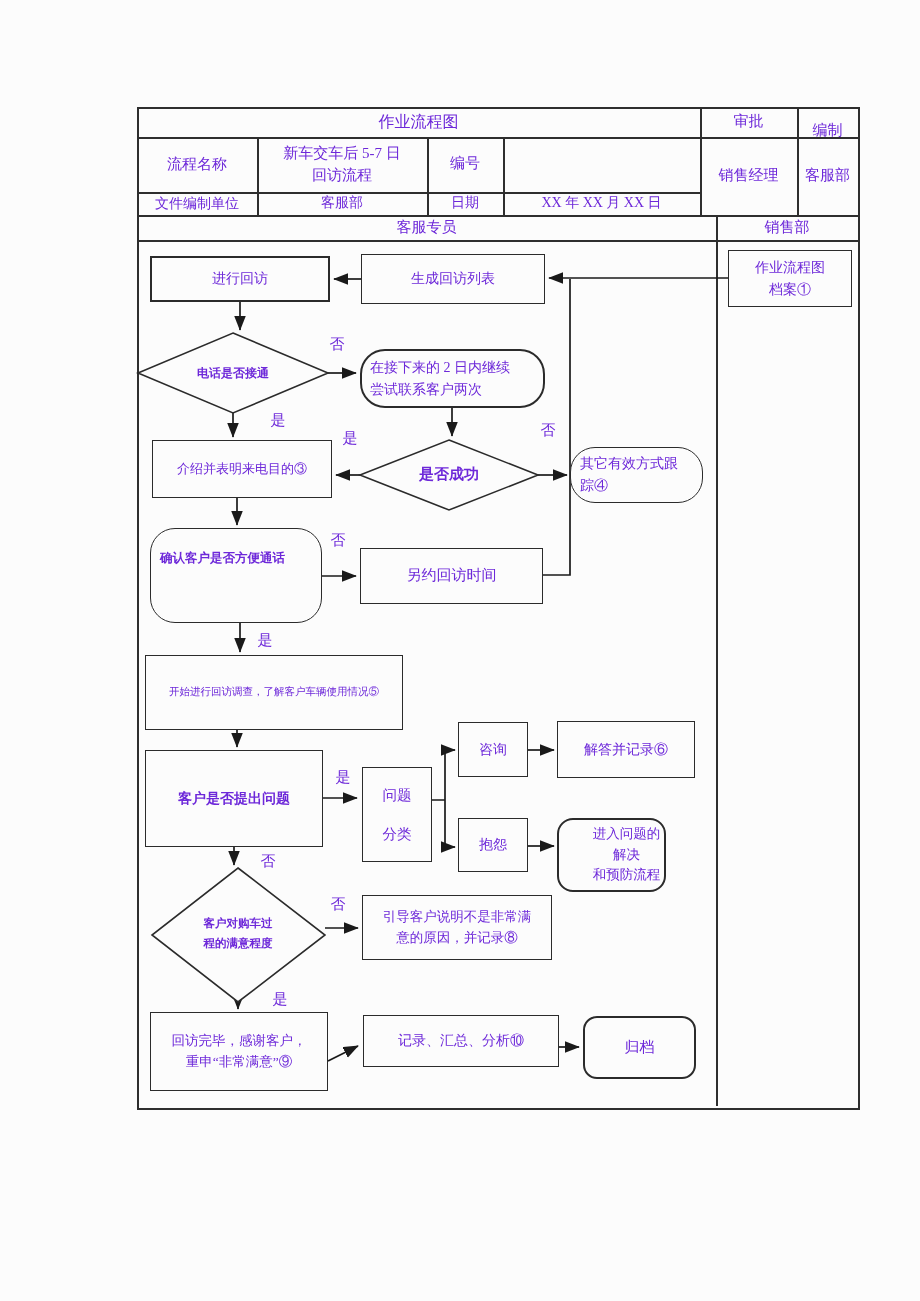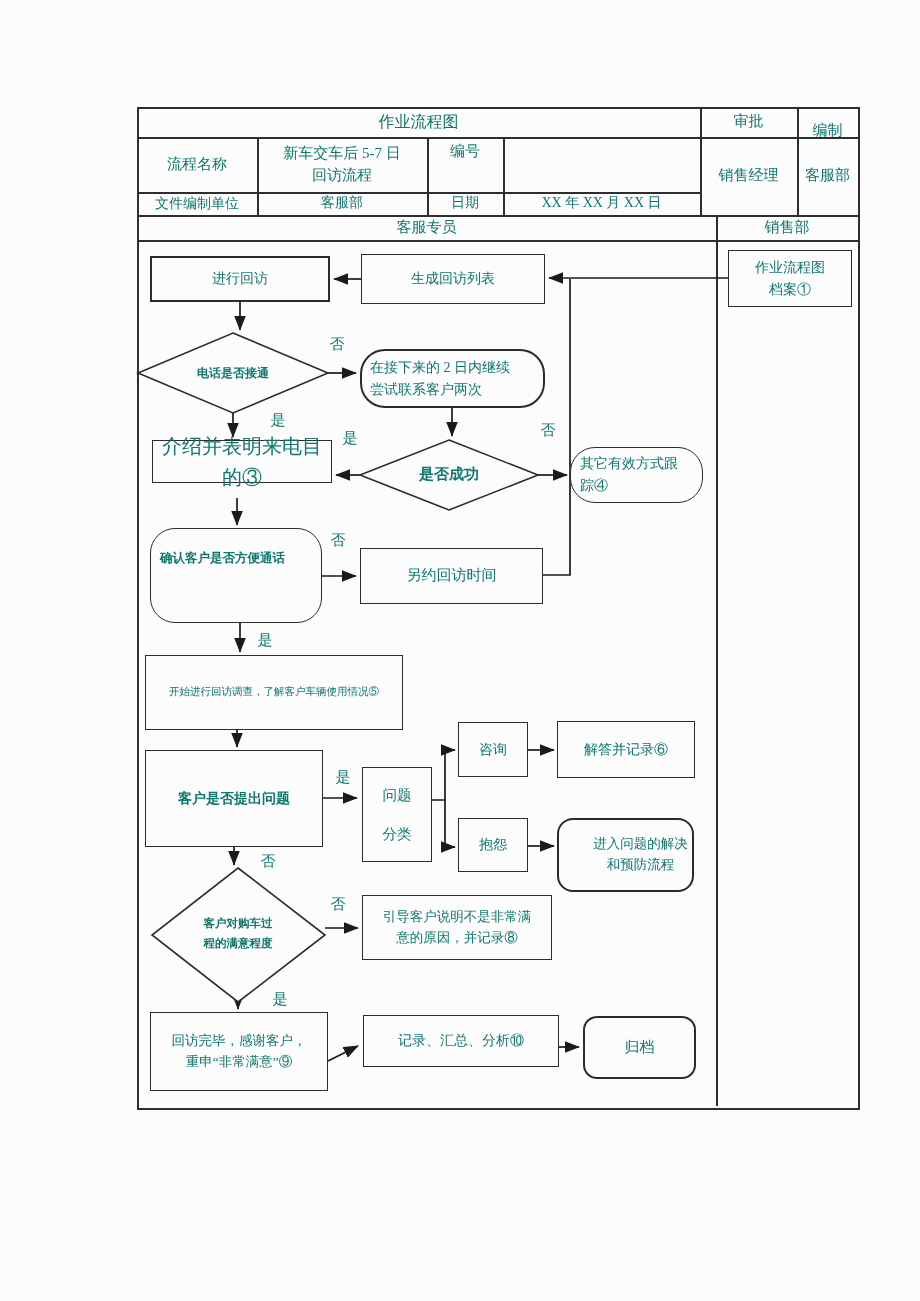--- a/index.html
+++ b/index.html
@@ -1,17 +1,17 @@
 <!DOCTYPE html>
 <html><head>
 <meta charset="utf-8">
 <style>
   html,body{margin:0;padding:0;background:#ffffff;}
   .page{position:relative;width:920px;height:1301px;background:#fcfcfc;
-        font-family:"Liberation Serif","DejaVu Serif",serif;color:#0f766e;overflow:hidden;}
+        font-family:"Liberation Serif","DejaVu Serif",serif;color:#6d28d9;overflow:hidden;}
   .hline,.vline{position:absolute;background:#2e2e2e;}
   .hline{height:2px;}
   .vline{width:2px;}
   .outer{position:absolute;border:2px solid #2e2e2e;background:transparent;}
   .cell{position:absolute;display:flex;align-items:center;justify-content:center;
         text-align:center;white-space:pre-line;line-height:1.45;}
   svg.wires{position:absolute;left:0;top:0;z-index:1;}
   .node{position:absolute;display:flex;align-items:center;justify-content:center;
         background:#fcfcfc;border:1.6px solid #2b2b2b;text-align:center;
         white-space:pre-line;line-height:1.55;z-index:2;box-sizing:border-box;}
@@ -78,51 +78,51 @@
   <div class="vline" style="left:700px;top:107px;height:108px;"></div>
   <div class="vline" style="left:797px;top:107px;height:108px;"></div>
   <div class="vline" style="left:716px;top:215px;height:891px;"></div>
 
   <div class="cell" style="left:137px;top:107px;width:563px;height:30px;font-size:16px;">作业流程图</div>
   <div class="cell" style="left:700px;top:107px;width:97px;height:30px;font-size:15px;">审批</div>
   <div class="cell" style="left:797px;top:107px;width:61px;height:47px;font-size:15px;">编制</div>
   <div class="cell" style="left:137px;top:137px;width:120px;height:55px;font-size:15px;">流程名称</div>
   <div class="cell" style="left:257px;top:137px;width:170px;height:55px;font-size:15px;">新车交车后 5-7 日
 回访流程</div>
-  <div class="cell" style="left:427px;top:137px;width:76px;height:55px;font-size:15px;align-items:flex-start;padding-top:4px;box-sizing:border-box;">编号</div>
+  <div class="cell" style="left:427px;top:137px;width:76px;height:55px;font-size:15px;align-items:flex-start;padding-top:16px;box-sizing:border-box;">编号</div>
   <div class="cell" style="left:700px;top:137px;width:97px;height:78px;font-size:15px;">销售经理</div>
   <div class="cell" style="left:797px;top:137px;width:61px;height:78px;font-size:15px;">客服部</div>
   <div class="cell" style="left:137px;top:192px;width:120px;height:25px;font-size:14px;">文件编制单位</div>
   <div class="cell" style="left:257px;top:192px;width:170px;height:23px;font-size:14px;">客服部</div>
   <div class="cell" style="left:427px;top:192px;width:76px;height:23px;font-size:14px;">日期</div>
   <div class="cell" style="left:503px;top:192px;width:197px;height:23px;font-size:14px;">XX 年 XX 月 XX 日</div>
   <div class="cell" style="left:137px;top:215px;width:579px;height:25px;font-size:15px;">客服专员</div>
   <div class="cell" style="left:716px;top:215px;width:142px;height:25px;font-size:15px;">销售部</div>
 
   <div class="node" style="left:728px;top:250px;width:124px;height:57px;font-size:14px;">作业流程图
 档案①</div>
   <div class="node" style="left:361px;top:254px;width:184px;height:50px;font-size:14px;">生成回访列表</div>
   <div class="node thick" style="left:150px;top:256px;width:180px;height:46px;font-size:14px;">进行回访</div>
   <div class="node thick leftal" style="left:360px;top:349px;width:185px;height:59px;font-size:14px;padding:4px 8px;">在接下来的 2 日内继续
 尝试联系客户两次</div>
-  <div class="node" style="left:152px;top:440px;width:180px;height:43px;font-size:20px;">介绍并表明来电目的③</div>
+  <div class="node" style="left:152px;top:440px;width:180px;height:58px;font-size:13px;">介绍并表明来电目的③</div>
   <div class="node leftal" style="left:570px;top:447px;width:133px;height:56px;font-size:14px;padding:4px 9px;">其它有效方式跟
 踪④</div>
   <div class="node bold leftal" style="left:150px;top:528px;width:172px;height:95px;font-size:12.5px;align-items:flex-start;padding:20px 9px;">确认客户是否方便通话</div>
   <div class="node" style="left:360px;top:548px;width:183px;height:56px;font-size:15px;">另约回访时间</div>
   <div class="node" style="left:145px;top:655px;width:258px;height:75px;font-size:10.5px;">开始进行回访调查，了解客户车辆使用情况⑤</div>
   <div class="node bold" style="left:145px;top:750px;width:178px;height:97px;font-size:14px;">客户是否提出问题</div>
   <div class="node" style="left:362px;top:767px;width:70px;height:95px;font-size:14.5px;flex-direction:column;justify-content:space-between;padding:16px 0;">
     <span>问题</span>
     <span>分类</span>
   </div>
   <div class="node" style="left:458px;top:722px;width:70px;height:55px;font-size:14px;">咨询</div>
   <div class="node" style="left:557px;top:721px;width:138px;height:57px;font-size:14px;">解答并记录⑥</div>
   <div class="node" style="left:458px;top:818px;width:70px;height:54px;font-size:14px;">抱怨</div>
-  <div class="node thick round" style="left:557px;top:818px;width:137px;height:74px;font-size:13.5px;padding-left:30px;">进入问题的解决
+  <div class="node thick round" style="left:557px;top:818px;width:109px;height:74px;font-size:13.5px;padding-left:30px;">进入问题的解决
 和预防流程</div>
   <div class="node" style="left:362px;top:895px;width:190px;height:65px;font-size:13.5px;">引导客户说明不是非常满
 意的原因，并记录⑧</div>
   <div class="node" style="left:150px;top:1012px;width:178px;height:79px;font-size:13.5px;">回访完毕，感谢客户，
 重申“非常满意”⑨</div>
   <div class="node" style="left:363px;top:1015px;width:196px;height:52px;font-size:14px;font-family:Liberation Serif, serif;">记录、汇总、分析⑩</div>
   <div class="node thick round" style="left:583px;top:1016px;width:113px;height:63px;font-size:15px;border-radius:14px;">归档</div>
 
   <div class="dtext" style="left:158px;top:361px;width:150px;height:24px;font-size:12px;">电话是否接通</div>
   <div class="dtext" style="left:389px;top:463px;width:120px;height:24px;font-size:15px;">是否成功</div>

